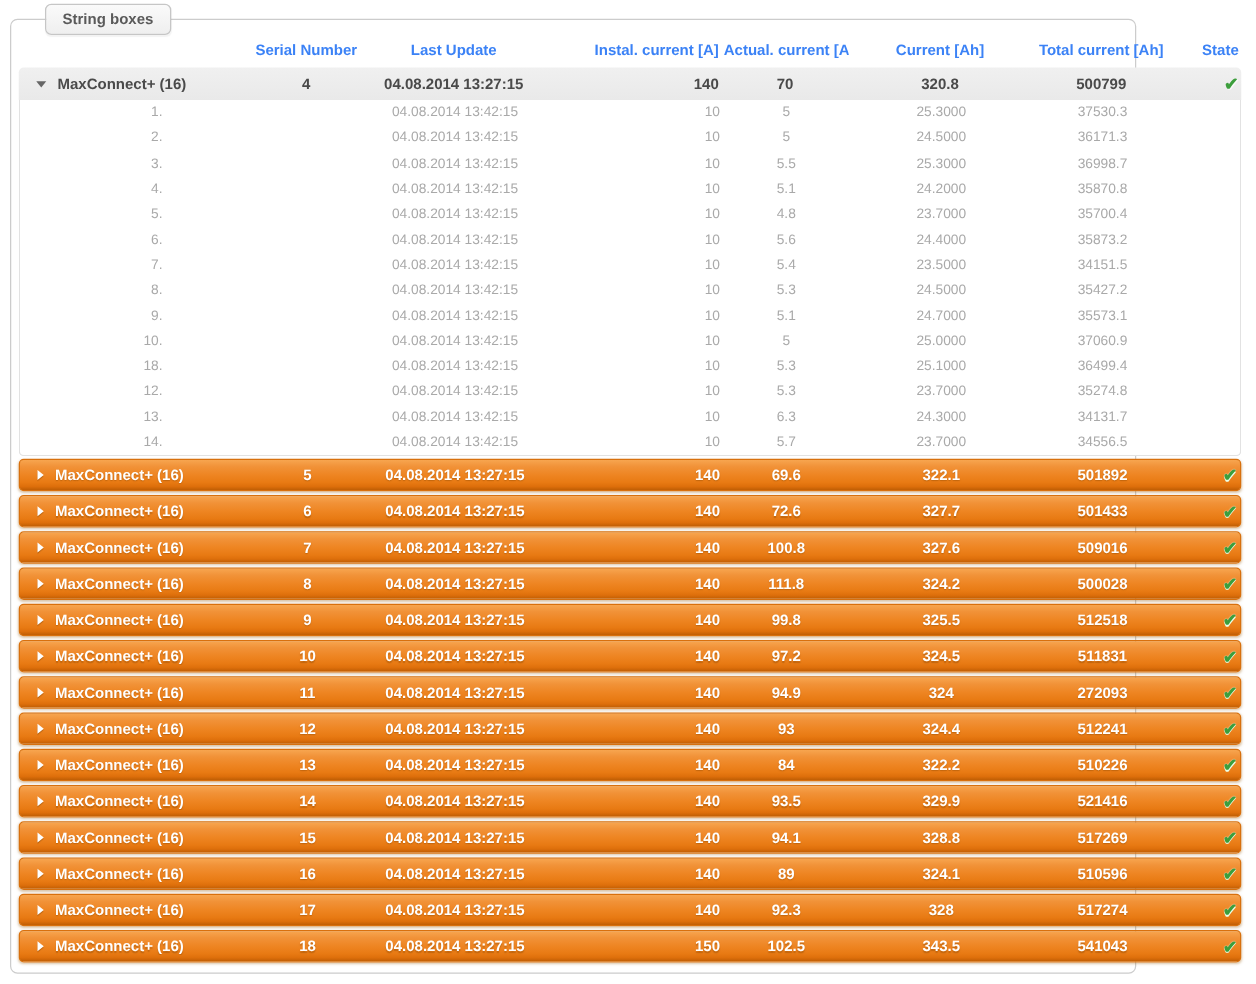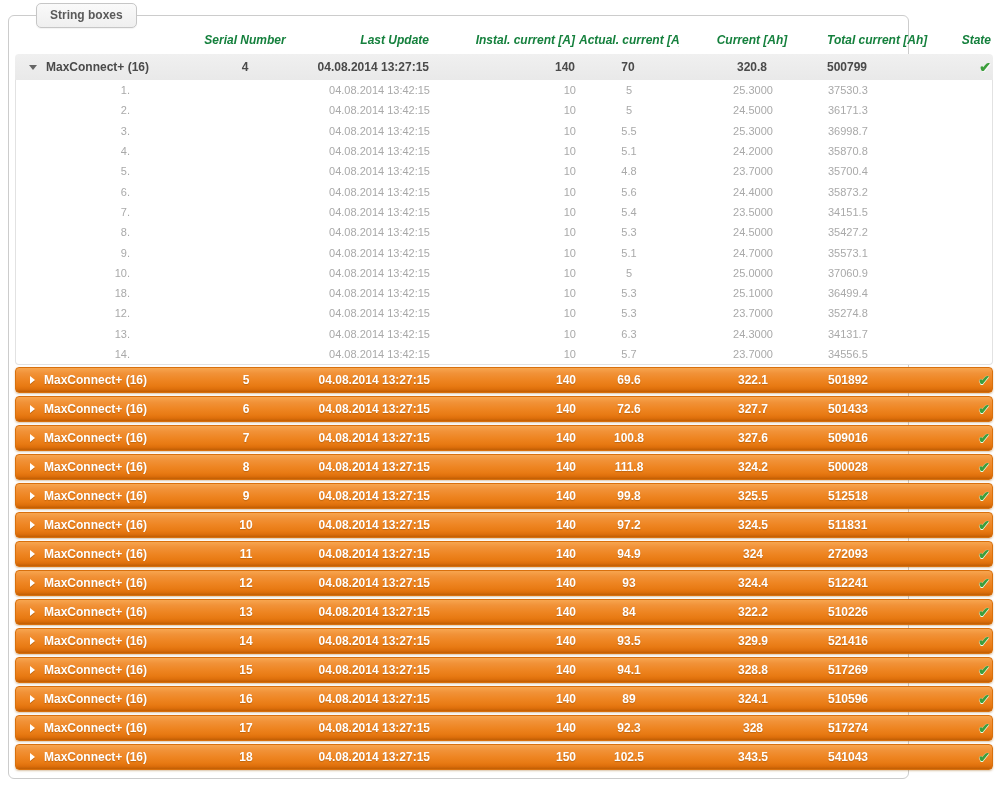--- a/index.html
+++ b/index.html
@@ -5,27 +5,27 @@
   html,body{margin:0;padding:0;background:#fff;width:1005px;font-family:"Liberation Sans",sans-serif;}
   .panel{position:relative;box-sizing:border-box;width:901px;margin:15px 7px 19px 8px;
          border:1px solid #cccccc;border-radius:6px;background:#fff;padding:12px 6px 6px 6px;min-height:764px;}
   .tab{position:absolute;top:-13px;left:27px;padding:4px 13px 5px 13px;
        background:linear-gradient(#fafafa,#efefef);border:1px solid #c6c6c6;border-radius:5px;
        font-size:12px;font-weight:bold;color:#5a5a5a;box-shadow:0 1px 1px rgba(0,0,0,0.05);}
   .row{display:flex;align-items:center;box-sizing:border-box;width:978px;}
   .c{box-sizing:border-box;padding:0 2px;white-space:nowrap;overflow:hidden;}
   .c.name{flex:0 0 180px;text-align:left;display:flex;align-items:center;gap:9px;padding-left:14px;}
   .c.serial{flex:0 0 100px;text-align:center;}
-  .c.update{flex:0 0 136px;text-align:right;}
+  .c.update{flex:0 0 136px;text-align:center;}
   .c.instal{flex:0 0 146px;text-align:right;}
   .c.actual{flex:0 0 102px;text-align:center;}
   .c.current{flex:0 0 146px;text-align:center;}
-  .c.total{flex:0 0 112px;}
+  .c.total{flex:0 0 112px;text-align:center;}
   .c.state{flex:1 1 auto;text-align:right;}
-  .hdr{height:24px;color:#15803d;font-size:12px;font-weight:bold;margin-bottom:2px;font-style:italic;}
+  .hdr{height:24px;color:#3b82f6;font-size:12px;font-weight:bold;margin-bottom:2px;}
   .row.gray{height:26px;background:linear-gradient(#f0f0f0,#e9e9e9);border-radius:4px 4px 0 0;
             color:#4a4a4a;font-size:12px;font-weight:bold;}
   .subtable{box-sizing:border-box;width:978px;border:1px solid #e2e2e2;border-top:none;
             border-radius:0 0 4px 4px;background:#fff;margin-bottom:2px;}
   .row.sub{height:20.3px;color:#a9a9a9;font-size:11px;font-weight:normal;width:976px;}
   .row.sub .name{display:block;text-align:right;padding-right:66px;padding-left:0;}
   .row.orange{height:26px;margin-bottom:3px;border:1px solid #d8700d;border-radius:4px;
      background:linear-gradient(180deg,#f7a54f 0%,#f19238 22%,#ee8522 50%,#e87a13 75%,#de6f0b 88%,#c05e04 100%);
      color:#ffffff;font-size:12px;font-weight:bold;text-shadow:0 1px 1px rgba(140,70,0,0.45);
      box-shadow:0 1px 2px rgba(150,90,10,0.35);width:978px;}

